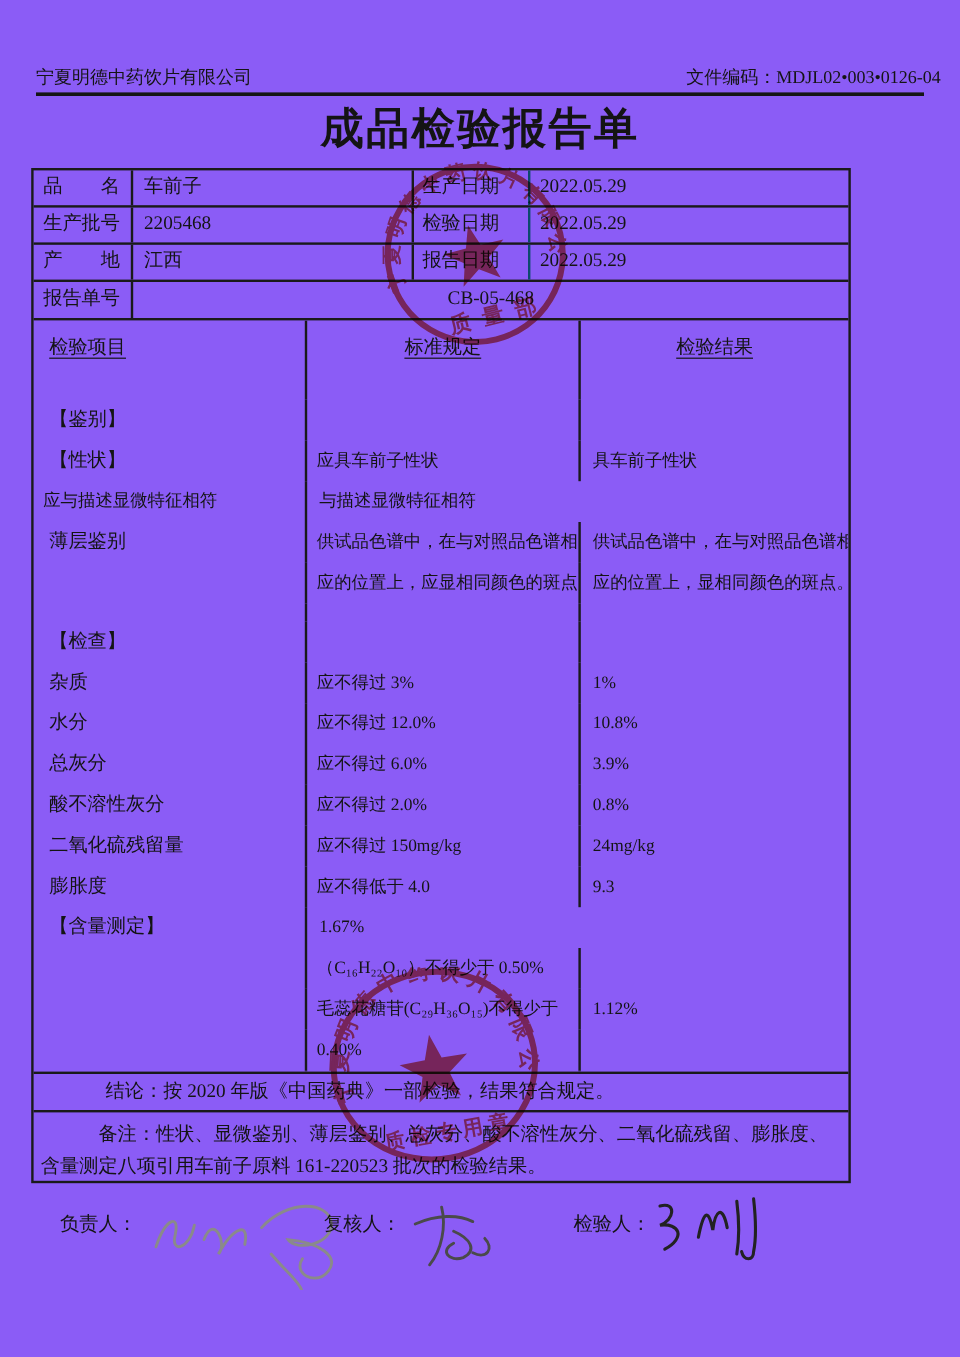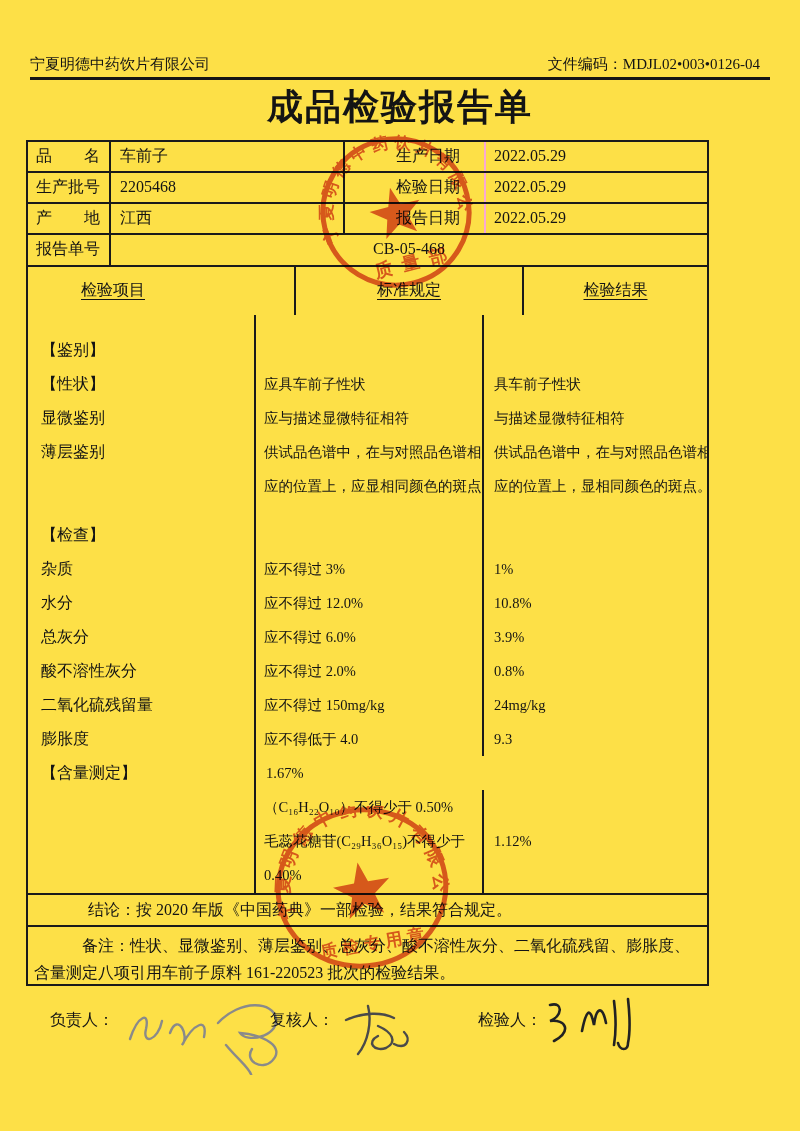--- a/index.html
+++ b/index.html
@@ -1,41 +1,41 @@
 <!DOCTYPE html>
 <html><head>
 <meta charset="utf-8">
 <style>
   html,body{margin:0;padding:0;background:#e8e8e8;}
   .page{
-    position:relative;width:800px;height:1131px;background:#fde047;
+    position:relative;width:800px;height:1131px;background:#8b5cf6;
     font-family:"Liberation Serif","DejaVu Serif",serif;color:#141414;
     overflow:hidden;margin:0 auto;
   }
   
   .hdr-company{position:absolute;left:30px;top:55px;font-size:15px;}
-  .hdr-code{position:absolute;right:40px;top:55px;font-size:15px;}
+  .hdr-code{position:absolute;right:16px;top:55px;font-size:15px;}
   .hdr-line{position:absolute;left:30px;top:77px;width:740px;height:0;border-top:3px solid #151515;}
   .title{position:absolute;left:0;top:83px;width:100%;text-align:center;
          font-size:36px;font-weight:bold;letter-spacing:2px;}
   
   .tbl{position:absolute;left:26px;top:140px;width:683px;height:846px;
        border:2px solid #1a1a1a;box-sizing:border-box;display:flex;flex-direction:column;}
   .irow{display:flex;height:31px;border-bottom:2px solid #1a1a1a;box-sizing:border-box;}
   .irow > div{box-sizing:border-box;line-height:28px;font-size:16px;overflow:hidden;white-space:nowrap;}
   .ic-a{width:83px;border-right:2px solid #1a1a1a;padding-left:8px;}
   .ic-b{width:234px;border-right:2px solid #1a1a1a;padding-left:9px;}
-  .ic-c{width:97px;border-right:2px solid #f9a8d4;padding-left:7px;margin-left:44px;}
+  .ic-c{width:97px;border-right:2px solid #0c4a6e;padding-left:7px;}
   .ic-d{flex:1;padding-left:8px;}
   .irow.last{height:32px;}
   .ic-merge{flex:1;text-align:center;}
   
   .main{height:628px;border-bottom:2px solid #1a1a1a;box-sizing:border-box;
         display:flex;flex-direction:column;overflow:hidden;}
-  .mh{display:flex;height:48px;margin-left:40px;}
+  .mh{display:flex;height:48px;}
   .mh > div{box-sizing:border-box;line-height:46px;font-size:16px;}
   .mr{display:flex;height:34px;}
   .mr > div{box-sizing:border-box;line-height:34px;white-space:nowrap;overflow:hidden;}
   .sp18{height:18px;}
   .sp15{height:15px;}
   .fill{flex:1;}
   .mc1{width:228px;border-right:2px solid #1a1a1a;padding-left:13px;font-size:16px;}
   .mc2{width:228px;border-right:2px solid #1a1a1a;padding-left:8px;font-size:14.5px;}
   .mc3{flex:1;padding-left:10px;font-size:14.5px;}
   .mh .mc2,.mh .mc3{text-align:center;padding-left:0;}
@@ -104,21 +104,20 @@
         <div class="mc1">【鉴别】</div>
         <div class="mc2"></div>
         <div class="mc3"></div>
       </div>
       <div class="mr">
         <div class="mc1">【性状】</div>
         <div class="mc2">应具车前子性状</div>
         <div class="mc3">具车前子性状</div>
       </div>
       <div class="mr">
-        <div class="mc1">显微鉴别</div>
         <div class="mc2">应与描述显微特征相符</div>
         <div class="mc3">与描述显微特征相符</div>
       </div>
       <div class="mr">
         <div class="mc1">薄层鉴别</div>
         <div class="mc2">供试品色谱中，在与对照品色谱相</div>
         <div class="mc3">供试品色谱中，在与对照品色谱相</div>
       </div>
       <div class="mr">
         <div class="mc1"></div>

